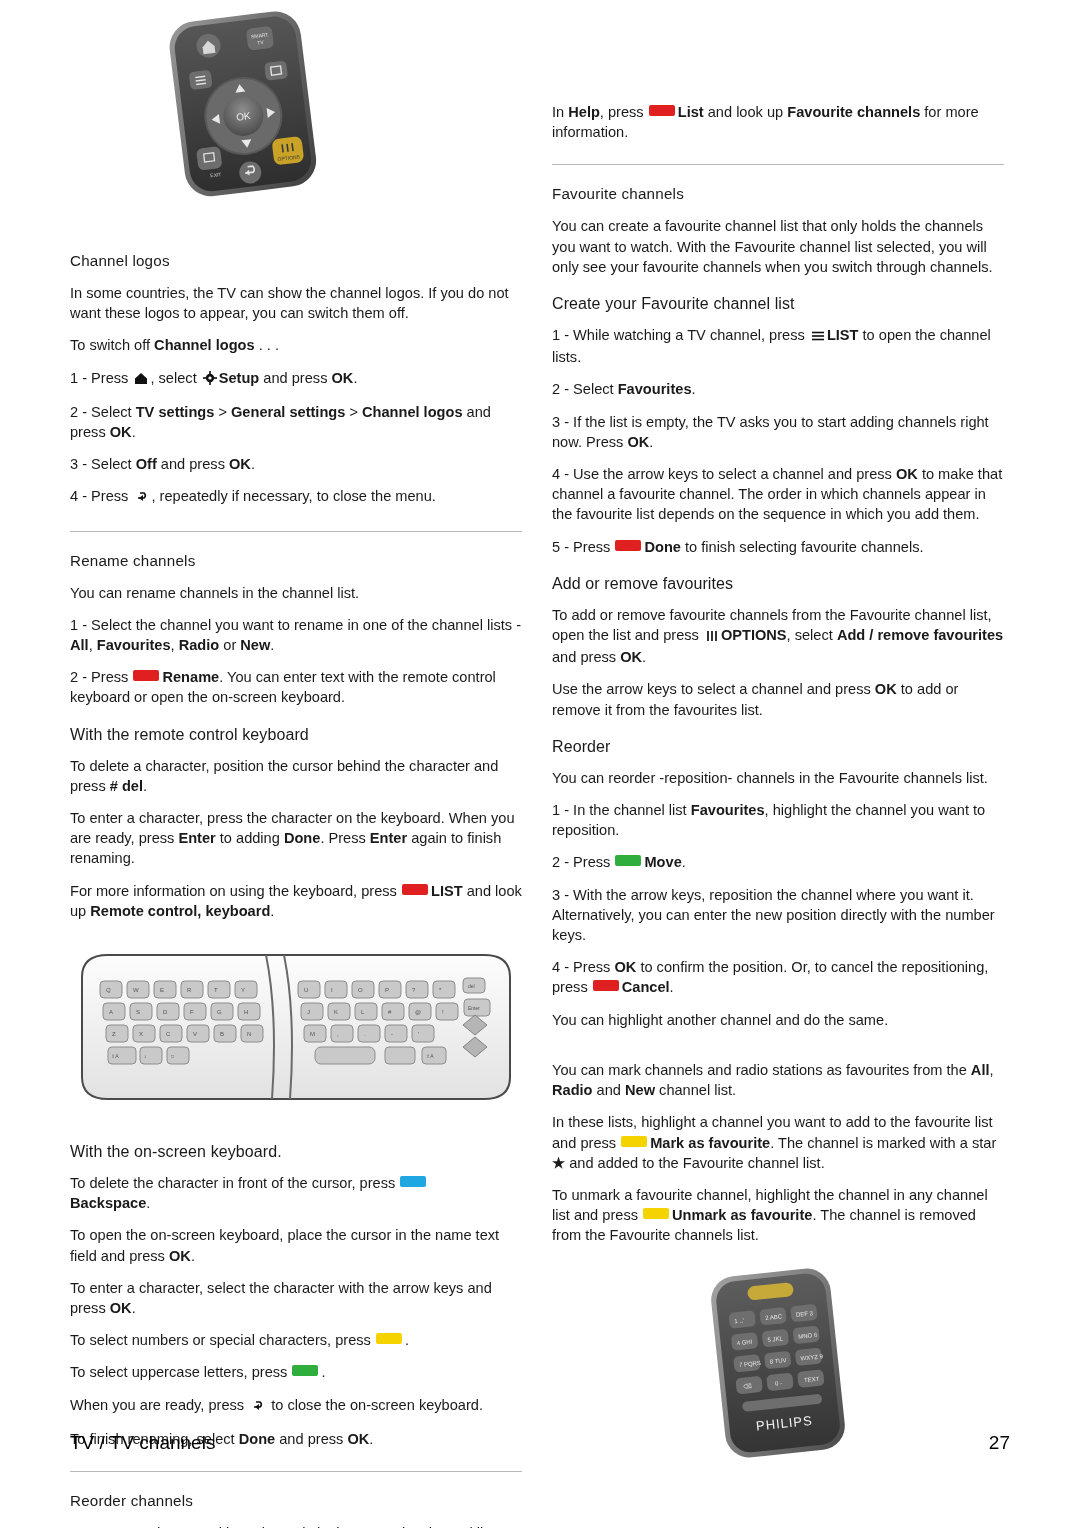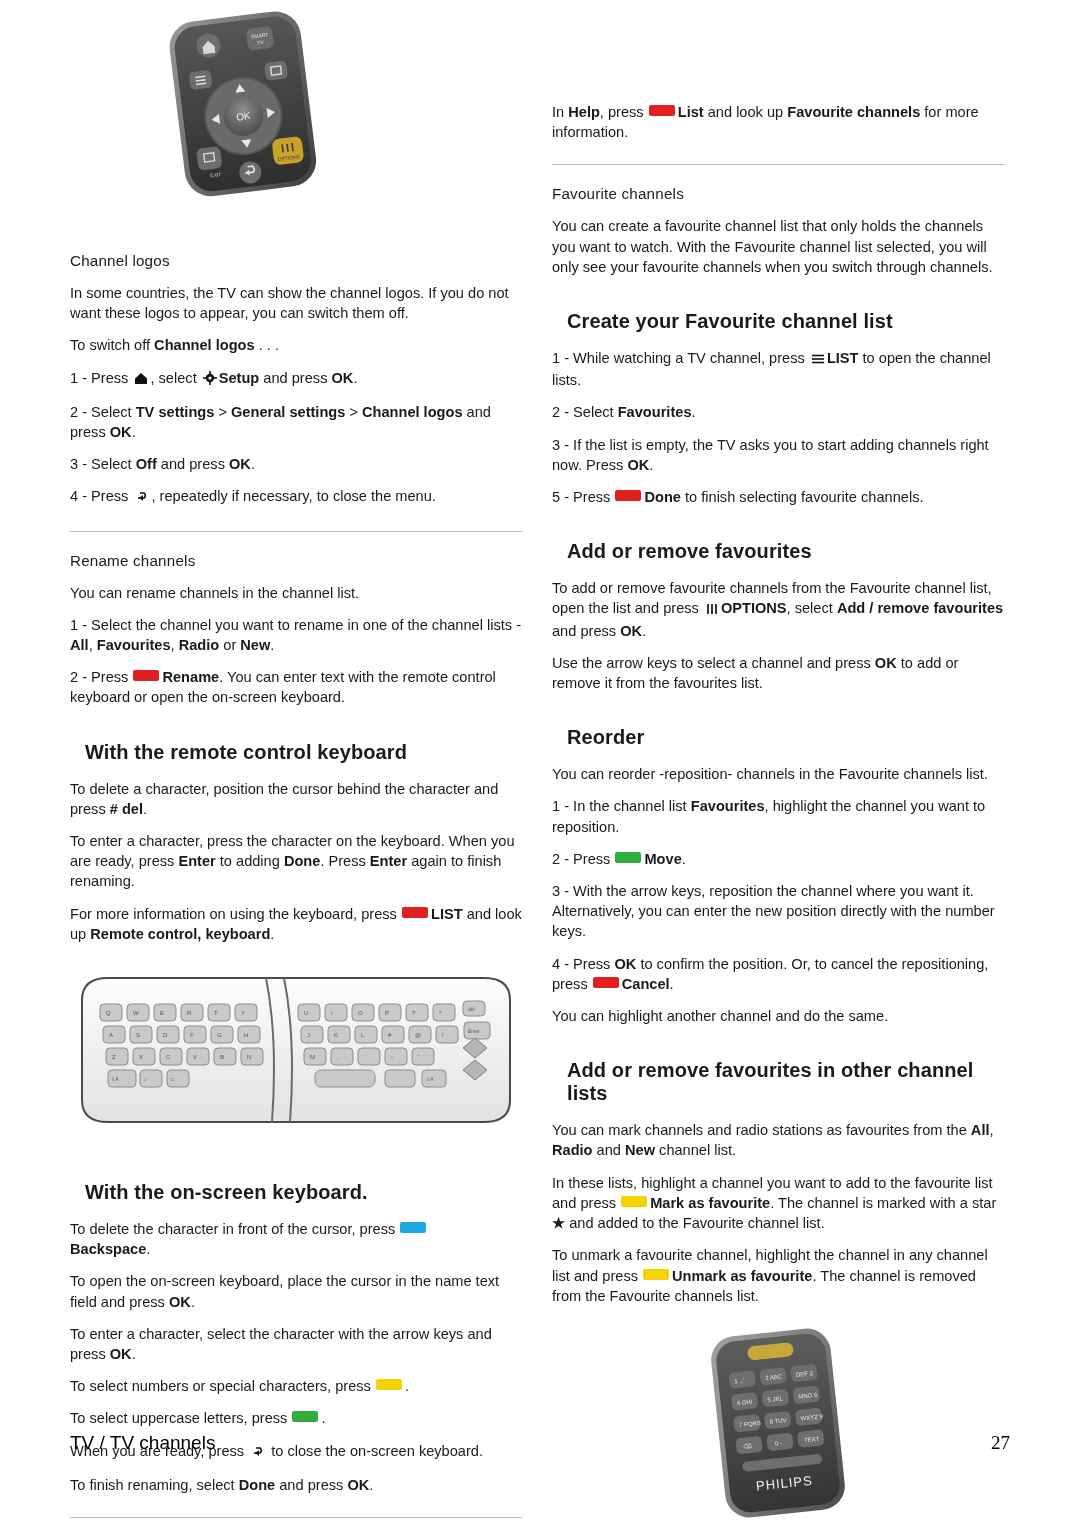--- a/index.html
+++ b/index.html
@@ -33,23 +33,23 @@
     font-size: 14.6px;
     line-height: 20.2px;
   }
   .h3 {
     font-size: 15.2px;
     font-weight: normal;
     margin: 0 0 14px 0;
     letter-spacing: 0.2px;
   }
   .h4 {
-    font-size: 20px;
-    font-weight: bold;
-    margin: 15px;
+    font-size: 16px;
+    font-weight: normal;
+    margin: 0;
     letter-spacing: 0.1px;
   }
   .b { font-weight: bold; }
   .rule {
     border: 0;
     border-top: 1px solid #b9b9b9;
     margin: 22px 0 20px 0;
   }
   .gap { height: 18px; }
   .gap-s { height: 12px; }
@@ -88,21 +88,20 @@
     left: 70px;
     top: 1432px;
     width: 940px;
     font-size: 19px;
     color: #000000;
   }
   .footer .pg {
     position: absolute;
     right: 0;
     top: 0;
-    font-family: Liberation Serif, serif;
   }
 
   .kbdimg {
     margin: 26px 0 10px 0;
   }
   .remote-bottom {
     margin: 22px auto 0 auto;
     display: block;
   }
 </style>
@@ -364,20 +363,21 @@
     <h4 class="h4">Create your Favourite channel list</h4>
     <p><span>1 - While watching a TV channel, press </span><span class="ic"><svg width="14" height="12" viewBox="0 0 14 12">
             <g stroke="#111" stroke-width="1.6">
               <line x1="1" y1="2.5" x2="13" y2="2.5"></line>
               <line x1="1" y1="6" x2="13" y2="6"></line>
               <line x1="1" y1="9.5" x2="13" y2="9.5"></line>
             </g>
           </svg></span><span class="b">LIST</span><span> to open the channel lists.</span></p>
     <p><span>2 - Select </span><span class="b">Favourites</span><span>.</span></p>
     <p><span>3 - If the list is empty, the TV asks you to start adding channels right now. Press </span><span class="b">OK</span><span>.</span></p>
+    <p><span>4 - Use the arrow keys to select a channel and press </span><span class="b">OK</span><span> to make that channel a favourite channel. The order in which channels appear in the favourite list depends on the sequence in which you add them.</span></p>
     <p><span>5 - Press </span><span class="chip chip-red"></span><span class="b">Done</span><span> to finish selecting favourite channels.</span></p>
 
     <div class="gap"></div>
 
     <h4 class="h4">Add or remove favourites</h4>
     <p><span>To add or remove favourite channels from the Favourite channel list, open the list and press </span><span class="ic"><svg width="14" height="12" viewBox="0 0 14 12">
             <g stroke="#111" stroke-width="1.7">
               <line x1="3" y1="1" x2="3" y2="11"></line>
               <line x1="7" y1="1" x2="7" y2="11"></line>
               <line x1="11" y1="1" x2="11" y2="11"></line>
@@ -390,21 +390,20 @@
     <h4 class="h4">Reorder</h4>
     <p>You can reorder -reposition- channels in the Favourite channels list.</p>
     <p><span>1 - In the channel list </span><span class="b">Favourites</span><span>, highlight the channel you want to reposition.</span></p>
     <p><span>2 - Press </span><span class="chip chip-green"></span><span class="b">Move</span><span>.</span></p>
     <p>3 - With the arrow keys, reposition the channel where you want it. Alternatively, you can enter the new position directly with the number keys.</p>
     <p><span>4 - Press </span><span class="b">OK</span><span> to confirm the position. Or, to cancel the repositioning, press </span><span class="chip chip-red"></span><span class="b">Cancel</span><span>.</span></p>
     <p>You can highlight another channel and do the same.</p>
 
     <div class="gap"></div>
 
-    <h4 class="h4">Add or remove favourites in other channel lists</h4>
     <p><span>You can mark channels and radio stations as favourites from the </span><span class="b">All</span><span>, </span><span class="b">Radio</span><span> and </span><span class="b">New</span><span> channel list.</span></p>
     <p><span>In these lists, highlight a channel you want to add to the favourite list and press </span><span class="chip chip-yellow"></span><span class="b">Mark as favourite</span><span>. The channel is marked with a star </span><span class="b">★</span><span> and added to the Favourite channel list.</span></p>
     <p><span>To unmark a favourite channel, highlight the channel in any channel list and press </span><span class="chip chip-yellow"></span><span class="b">Unmark as favourite</span><span>. The channel is removed from the Favourite channels list.</span></p>
 
     <div style="text-align:center;">
       <svg class="remote-bottom" width="160" height="190" viewBox="0 0 160 190" xmlns="http://www.w3.org/2000/svg">
         <defs>
           <linearGradient id="gb2" x1="0" y1="0" x2="1" y2="1">
             <stop offset="0%" stop-color="#a3a3a3"></stop>
             <stop offset="50%" stop-color="#7b7b7b"></stop>

